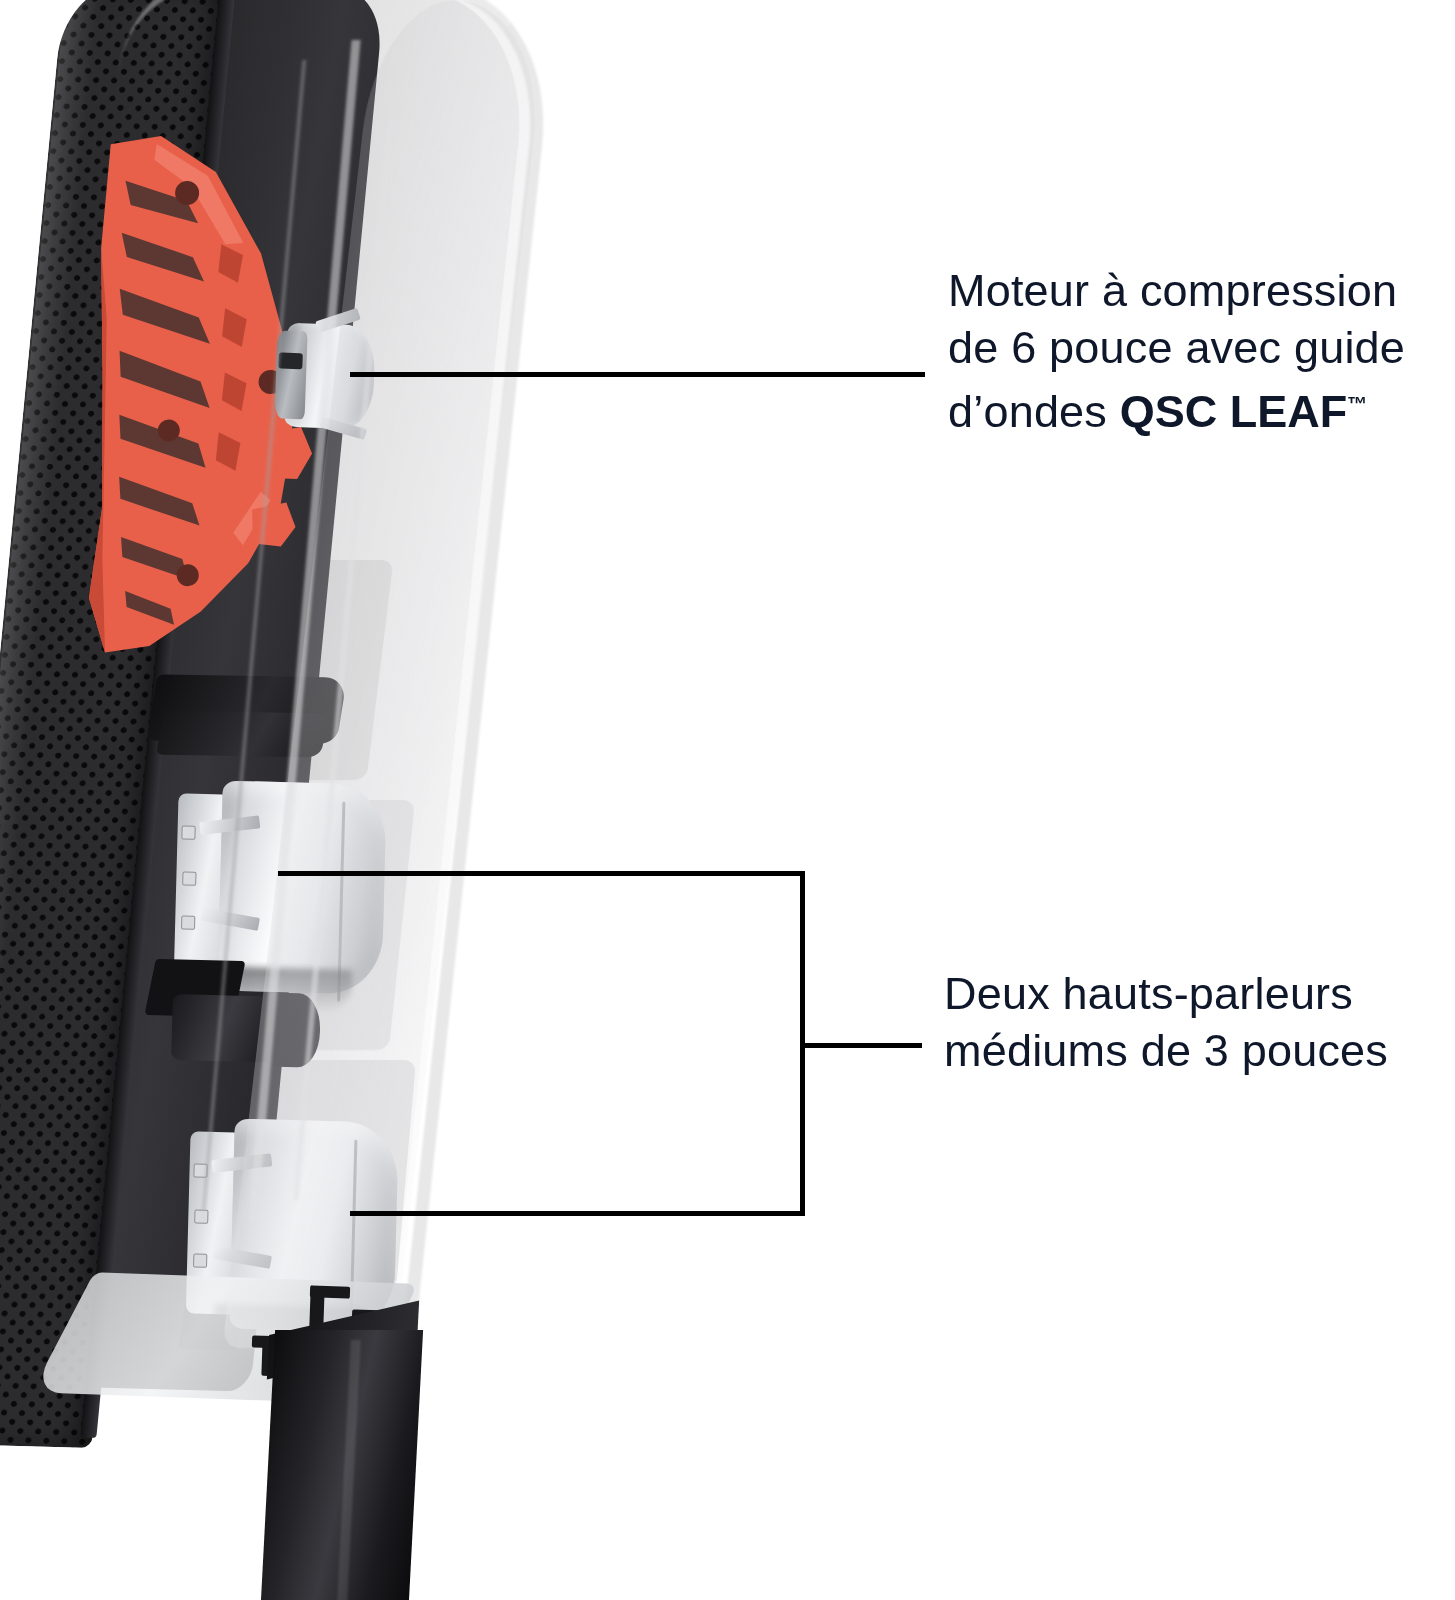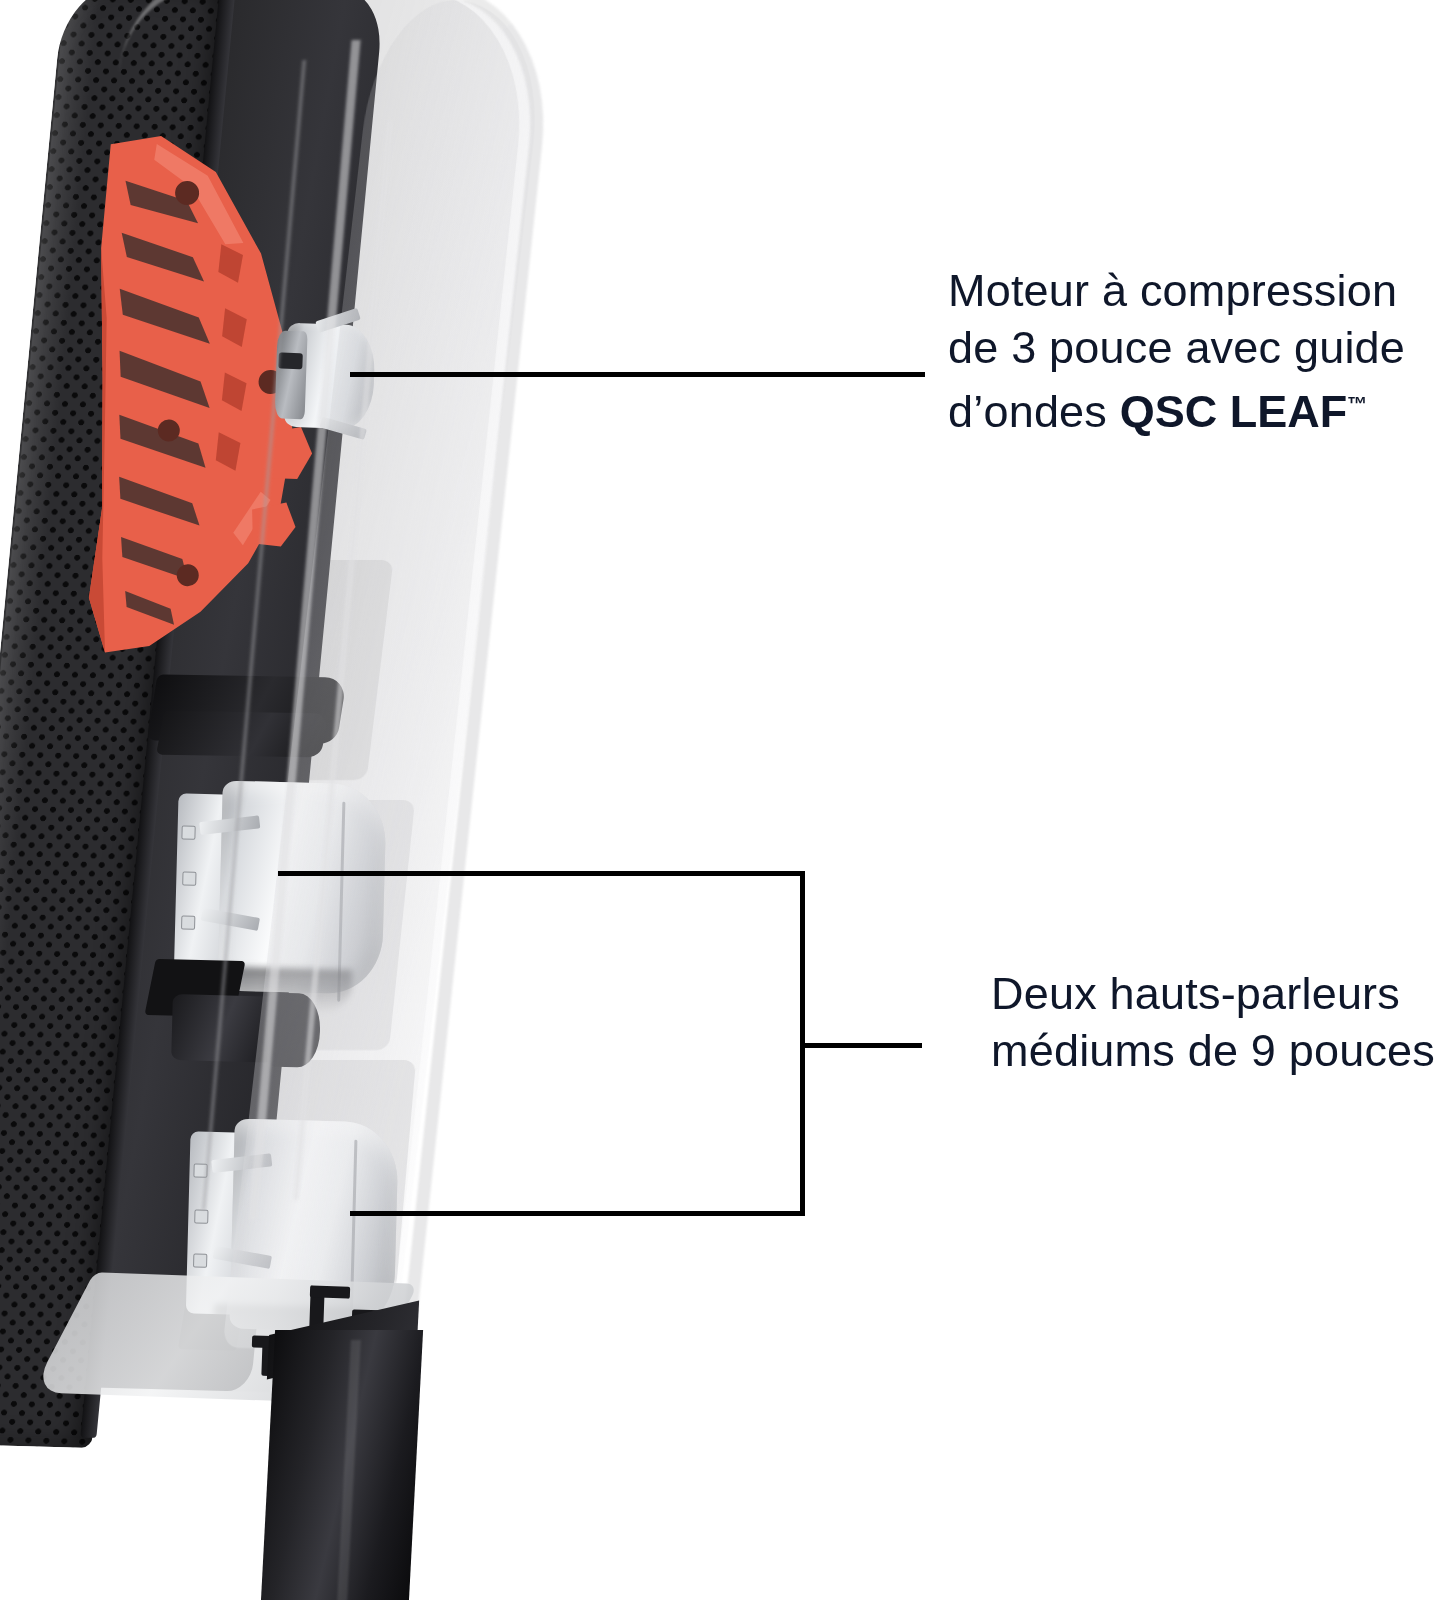--- a/index.html
+++ b/index.html
@@ -195,21 +195,21 @@
   .br-top{left:278px;top:871px;width:527px;height:5px;}
   .br-bot{left:350px;top:1211px;width:455px;height:5px;}
   .br-vert{left:800px;top:871px;width:5px;height:345px;}
   .br-stem{left:800px;top:1043px;width:122px;height:5px;}
 
   .callout{position:absolute;color:#0f172a;}
   .callout .ln{
     font-size:45px;line-height:57px;letter-spacing:.2px;font-weight:400;white-space:nowrap;
   }
   .c-top{left:948px;top:262px;}
-  .c-bot{left:991px;top:965px;}
+  .c-bot{left:944px;top:965px;}
   .brand{font-weight:700;letter-spacing:0px;text-align:center;}
   .tm{font-size:20px;vertical-align:super;font-weight:700;letter-spacing:0;}
 </style>
 </head>
 <body>
 
 <div class="stage">
 
   <div class="speaker">
 
@@ -331,22 +331,22 @@
 
   <div class="lead lead-top"></div>
 
   <div class="lead br-top"></div>
   <div class="lead br-vert"></div>
   <div class="lead br-bot"></div>
   <div class="lead br-stem"></div>
 
   <div class="callout c-top">
     <div class="ln">Moteur à compression</div>
-    <div class="ln">de 3 pouce avec guide</div>
+    <div class="ln">de 6 pouce avec guide</div>
     <div class="ln"><span>d’ondes </span><span class="brand">QSC LEAF</span><span class="tm">™</span></div>
   </div>
 
   <div class="callout c-bot">
     <div class="ln">Deux hauts-parleurs</div>
-    <div class="ln">médiums de 9 pouces</div>
+    <div class="ln">médiums de 3 pouces</div>
   </div>
 
 </div>
 
 </body></html>

